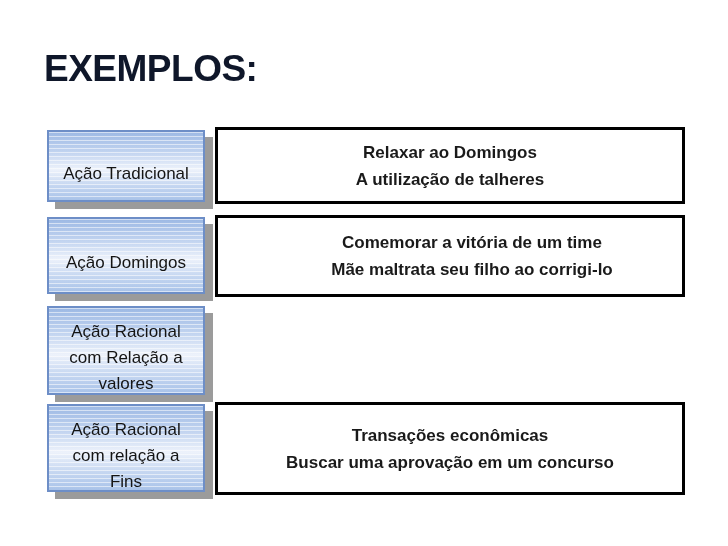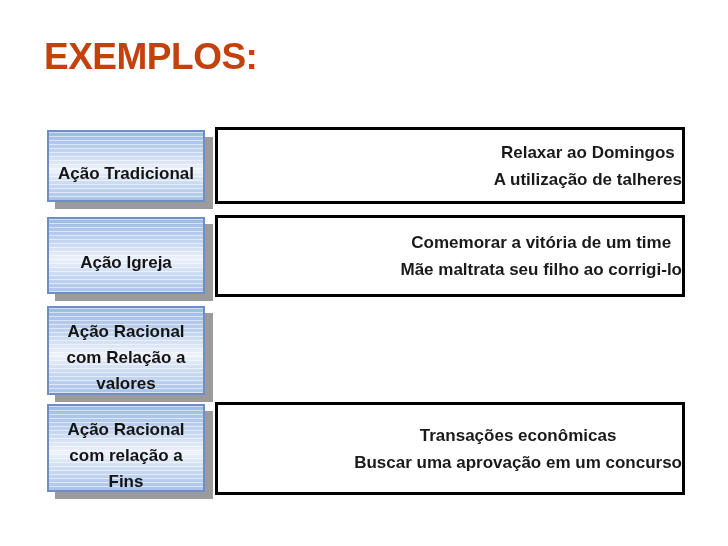--- a/index.html
+++ b/index.html
@@ -7,60 +7,60 @@
     position: relative;
     width: 728px;
     height: 546px;
     background: #ffffff;
     font-family: "Liberation Sans", sans-serif;
     overflow: hidden;
   }
   .title {
     position: absolute;
     left: 44px;
-    top: 36px;
+    top: 48px;
     font-size: 37px;
     font-weight: bold;
-    color: #c2410c;
+    color: #0f172a;
     letter-spacing: -0.5px;
     white-space: nowrap;
   }
   .label-box {
     position: absolute;
     left: 47px;
     width: 158px;
     box-sizing: border-box;
     border: 2px solid #6d8ec7;
     background-image:
       repeating-linear-gradient(180deg, rgba(255,255,255,0.55) 0px, rgba(255,255,255,0.55) 1px, rgba(255,255,255,0) 1px, rgba(255,255,255,0) 4px),
       linear-gradient(180deg, #9db9e4 0%, #c2d4f0 30%, #edf2fb 55%, #c6d7f1 78%, #a9c3e9 100%);
     box-shadow: 8px 7px 0 #9b9b9b;
     display: flex;
     align-items: center;
     justify-content: center;
     text-align: center;
   }
   .label-text {
     font-size: 17px;
-    font-weight: bold;
+    font-weight: normal;
     color: #141414;
     line-height: 26px;
     white-space: pre-line;
     margin-top: 15px;
   }
   .example-box {
     position: absolute;
     left: 215px;
     width: 470px;
     box-sizing: border-box;
     border: 3px solid #000000;
     background: #ffffff;
     display: flex;
     align-items: center;
-    justify-content: flex-end;
+    justify-content: center;
     text-align: center;
   }
   .example-text {
     font-size: 17px;
     font-weight: bold;
     color: #1a1a1a;
     line-height: 27px;
     white-space: pre-line;
   }
 </style>
@@ -73,21 +73,21 @@
 
   <div class="label-box" style="top:130px; height:72px;">
     <span class="label-text">Ação Tradicional</span>
   </div>
   <div class="example-box" style="top:127px; height:77px;">
     <span class="example-text">Relaxar ao Domingos
 A utilização de talheres</span>
   </div>
 
   <div class="label-box" style="top:217px; height:77px;">
-    <span class="label-text">Ação Igreja</span>
+    <span class="label-text">Ação Domingos</span>
   </div>
   <div class="example-box" style="top:215px; height:82px;padding-left:44px;">
     <span class="example-text">Comemorar a vitória de um time
 Mãe maltrata seu filho ao corrigi-lo</span>
   </div>
 
   <div class="label-box" style="top:306px; height:89px;">
     <span class="label-text">Ação Racional
 com Relação a
 valores</span>

